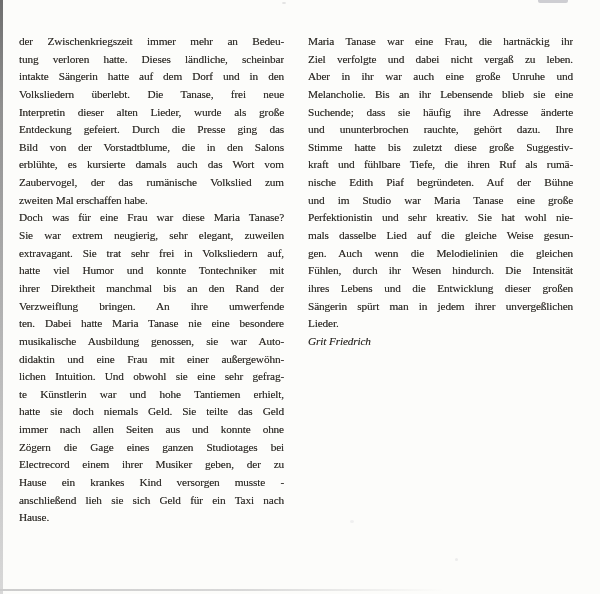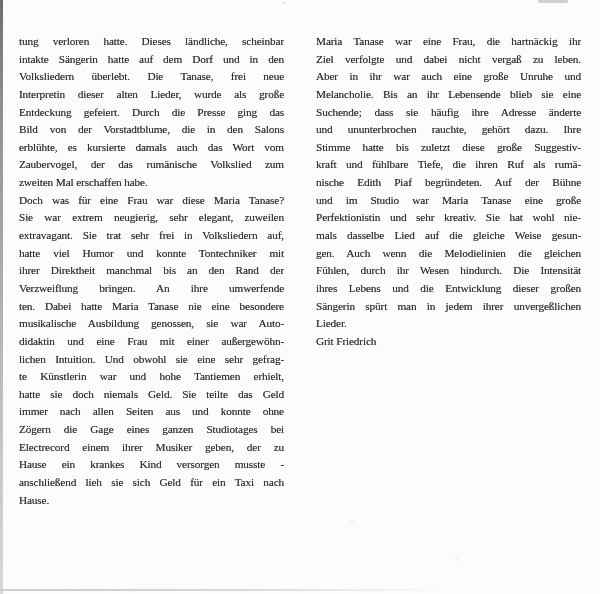--- a/index.html
+++ b/index.html
@@ -19,33 +19,33 @@
     inset: 0;
     background: var(--paper, #fcfcfa);
   }
   .col {
     position: absolute;
     top: 33px;
     width: 265px;
     color: var(--ink, #2e2b27);
   }
   .col-left  { left: 19px; }
-  .col-right { left: 316px; }
+  .col-right { left: 308px; }
   .line {
     height: 17.65px;
     line-height: 17.65px;
     font-size: 11.3px;
     letter-spacing: -0.15px;
     text-align: justify;
     text-align-last: justify;
     overflow: hidden;
     text-shadow: 0 0 0.4px rgba(46, 43, 39, 0.55);
   }
   .line.flush { text-align-last: left; }
-  .line.italic { }
+  .line.italic { font-style: italic; }
   
   .edge-left {
     position: absolute;
     left: 0; top: 0;
     width: 3px; height: 594px;
     background: linear-gradient(180deg,
       var(--edge-dark, #6e6e6e) 0%,
       #909090 18%,
       #ababab 45%,
       #c6c6c6 75%,
@@ -73,20 +73,21 @@
   }
   .speck-1 { left: 282px; top: 2px;   width: 4px; height: 2px; }
   .speck-2 { left: 455px; top: 558px; width: 3px; height: 3px; background:#ececec; }
   .speck-3 { left: 350px; top: 520px; width: 4px; height: 3px; background:#efefef; }
 </style>
 </head>
 <body style="--paper: #fcfcfa; --ink: #2e2b27; --edge-dark: #6e6e6e; --edge-light: #c6c6ca;">
 
 <div class="page">
   <div class="col col-left">
+      <div class="line">der Zwischenkriegszeit immer mehr an Bedeu-</div>
       <div class="line">tung verloren hatte. Dieses ländliche, scheinbar</div>
       <div class="line">intakte Sängerin hatte auf dem Dorf und in den</div>
       <div class="line">Volksliedern überlebt. Die Tanase, frei neue</div>
       <div class="line">Interpretin dieser alten Lieder, wurde als große</div>
       <div class="line">Entdeckung gefeiert. Durch die Presse ging das</div>
       <div class="line">Bild von der Vorstadtblume, die in den Salons</div>
       <div class="line">erblühte, es kursierte damals auch das Wort vom</div>
       <div class="line">Zaubervogel, der das rumänische Volkslied zum</div>
       <div class="line flush">zweiten Mal erschaffen habe.</div>
       <div class="line">Doch was für eine Frau war diese Maria Tanase?</div>

